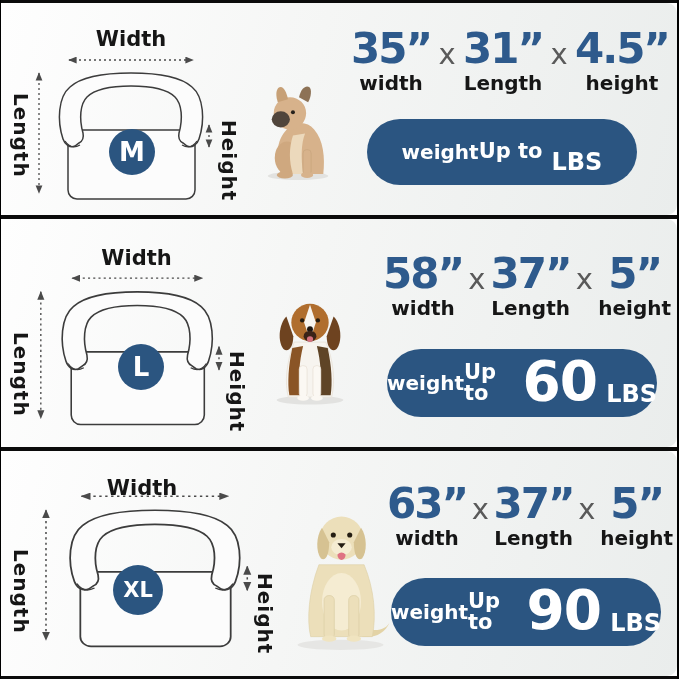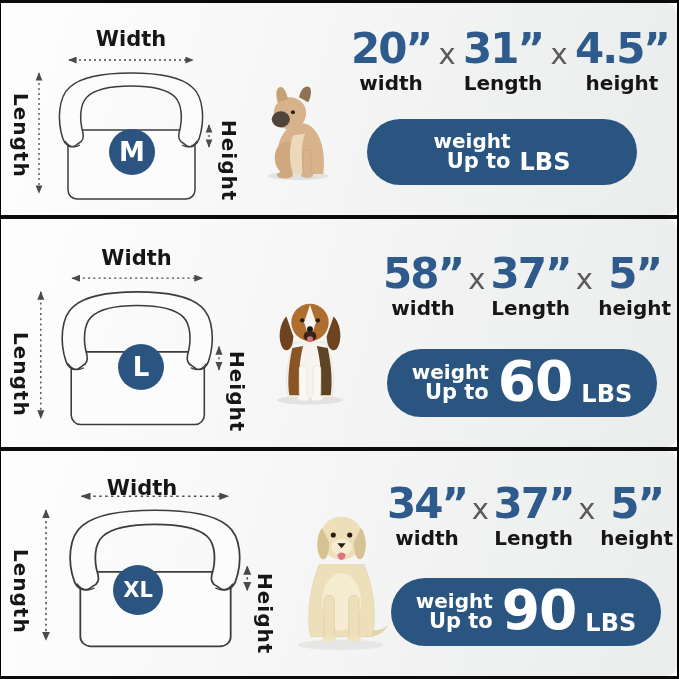--- a/index.html
+++ b/index.html
@@ -58,21 +58,21 @@
   .dim{display:flex;flex-direction:column;align-items:center;}
   .dim-value{font-size:42px;font-weight:bold;color:#2e5a8c;letter-spacing:-2px;line-height:1.05;}
   .dim-label{font-size:20px;font-weight:bold;color:#161616;margin-top:0px;}
   .dim-sep{font-size:29px;color:#4a4a4a;margin-top:10px;font-weight:normal;opacity:.9;}
 
   .weight-pill{position:absolute;background:#2b5581;border-radius:36px;color:#fff;
                display:flex;align-items:center;justify-content:center;gap:9px;}
   .panel-m  .weight-pill{left:16px;top:116px;width:270px;height:66px;}
   .panel-l  .weight-pill{left:4px;top:130px;width:270px;height:68px;}
   .panel-xl .weight-pill{left:4px;top:127px;width:270px;height:68px;}
-  .pill-left{display:flex;flex-direction:column;align-items:flex-end;line-height:1.02;}
+  .pill-left{display:flex;flex-direction:row;align-items:center;line-height:1.02;}
   .pill-weight{font-size:20px;font-weight:bold;}
   .pill-upto{font-size:21px;font-weight:bold;}
   .pill-number{font-size:55px;font-weight:bold;line-height:1;letter-spacing:-1px;margin-top:-4px;}
   .pill-unit{font-size:24px;font-weight:bold;align-self:flex-end;margin-bottom:9px;}
 </style>
 </head>
 <body>
 
 <svg width="0" height="0" style="position:absolute">
   <defs>
@@ -110,21 +110,21 @@
       <ellipse cx="18" cy="34" rx="9" ry="8" fill="#50453b"></ellipse>
       <circle cx="30" cy="27" r="2" fill="#26211c"></circle>
       <rect x="40" y="64" width="8" height="25" rx="3.5" fill="#d7b28b" stroke="#c2a077" stroke-width="0.5"></rect>
       <ellipse cx="44" cy="89" rx="6" ry="3" fill="#d7b28b"></ellipse>
       <ellipse cx="22" cy="89" rx="8" ry="3.5" fill="#cfa87f"></ellipse>
     </svg>
 
     <div class="info">
       <div class="dims-row">
         <div class="dim">
-          <div class="dim-value">20”</div>
+          <div class="dim-value">35”</div>
           <div class="dim-label">width</div>
         </div>
         <div class="dim-sep">x</div>
         <div class="dim">
           <div class="dim-value">31”</div>
           <div class="dim-label">Length</div>
         </div>
         <div class="dim-sep">x</div>
         <div class="dim">
           <div class="dim-value">4.5”</div>
@@ -236,21 +236,21 @@
       <ellipse cx="48" cy="49" rx="10" ry="8" fill="#f5ecd2"></ellipse>
       <circle cx="40" cy="37" r="2.5" fill="#241d12"></circle>
       <circle cx="56" cy="37" r="2.5" fill="#241d12"></circle>
       <path d="M44,45 h8 l-4,5 Z" fill="#231c14"></path>
       <path d="M44,56 C44,63 52,63 52,56 Q48,52 44,56 Z" fill="#df7283"></path>
     </svg>
 
     <div class="info">
       <div class="dims-row">
         <div class="dim">
-          <div class="dim-value">34”</div>
+          <div class="dim-value">63”</div>
           <div class="dim-label">width</div>
         </div>
         <div class="dim-sep">x</div>
         <div class="dim">
           <div class="dim-value">37”</div>
           <div class="dim-label">Length</div>
         </div>
         <div class="dim-sep">x</div>
         <div class="dim">
           <div class="dim-value">5”</div>

